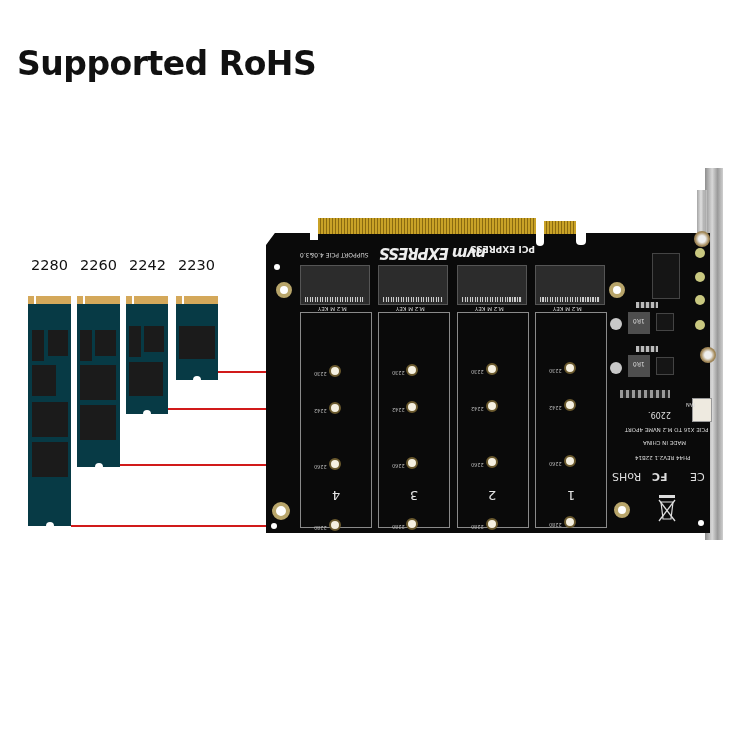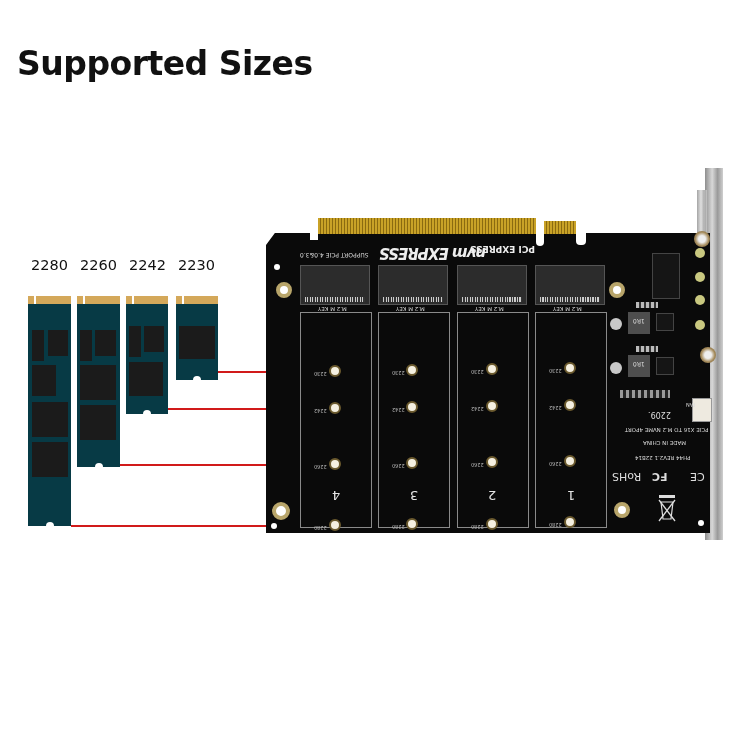--- a/index.html
+++ b/index.html
@@ -27,21 +27,21 @@
   .comp{position:absolute;background:#5a5a5a;}
   .ic{position:absolute;background:#151515;border:1px solid #444;box-sizing:border-box;}
   .led{position:absolute;width:10px;height:10px;border-radius:50%;background:#c9c880;}
   .screw{position:absolute;width:16px;height:16px;border-radius:50%;background:radial-gradient(circle,#eee 0 30%,#a58b5c 60%,#6d5a37);}
   .fan{position:absolute;background:#eeeae0;border:1px solid #999;box-sizing:border-box;}
   .logo-text{position:absolute;color:#eee;transform:rotate(180deg);font-weight:bold;white-space:nowrap;font-family:"DejaVu Sans",sans-serif;}
 </style>
 </head>
 <body>
 
-<div class="title">Supported Sizes</div>
+<div class="title">Supported RoHS</div>
 
 <div class="size-label" style="left:31px;">2280</div>
 <div class="size-label" style="left:80px;">2260</div>
 <div class="size-label" style="left:129px;">2242</div>
 <div class="size-label" style="left:178px;">2230</div>
 
 <div class="ssd" style="left:28px;top:296px;width:43px;height:230px;">
   <div class="gold"></div>
   <div class="chip" style="left:4px;top:34px;width:12px;height:31px;"></div>
   <div class="chip" style="left:20px;top:34px;width:20px;height:26px;"></div>

